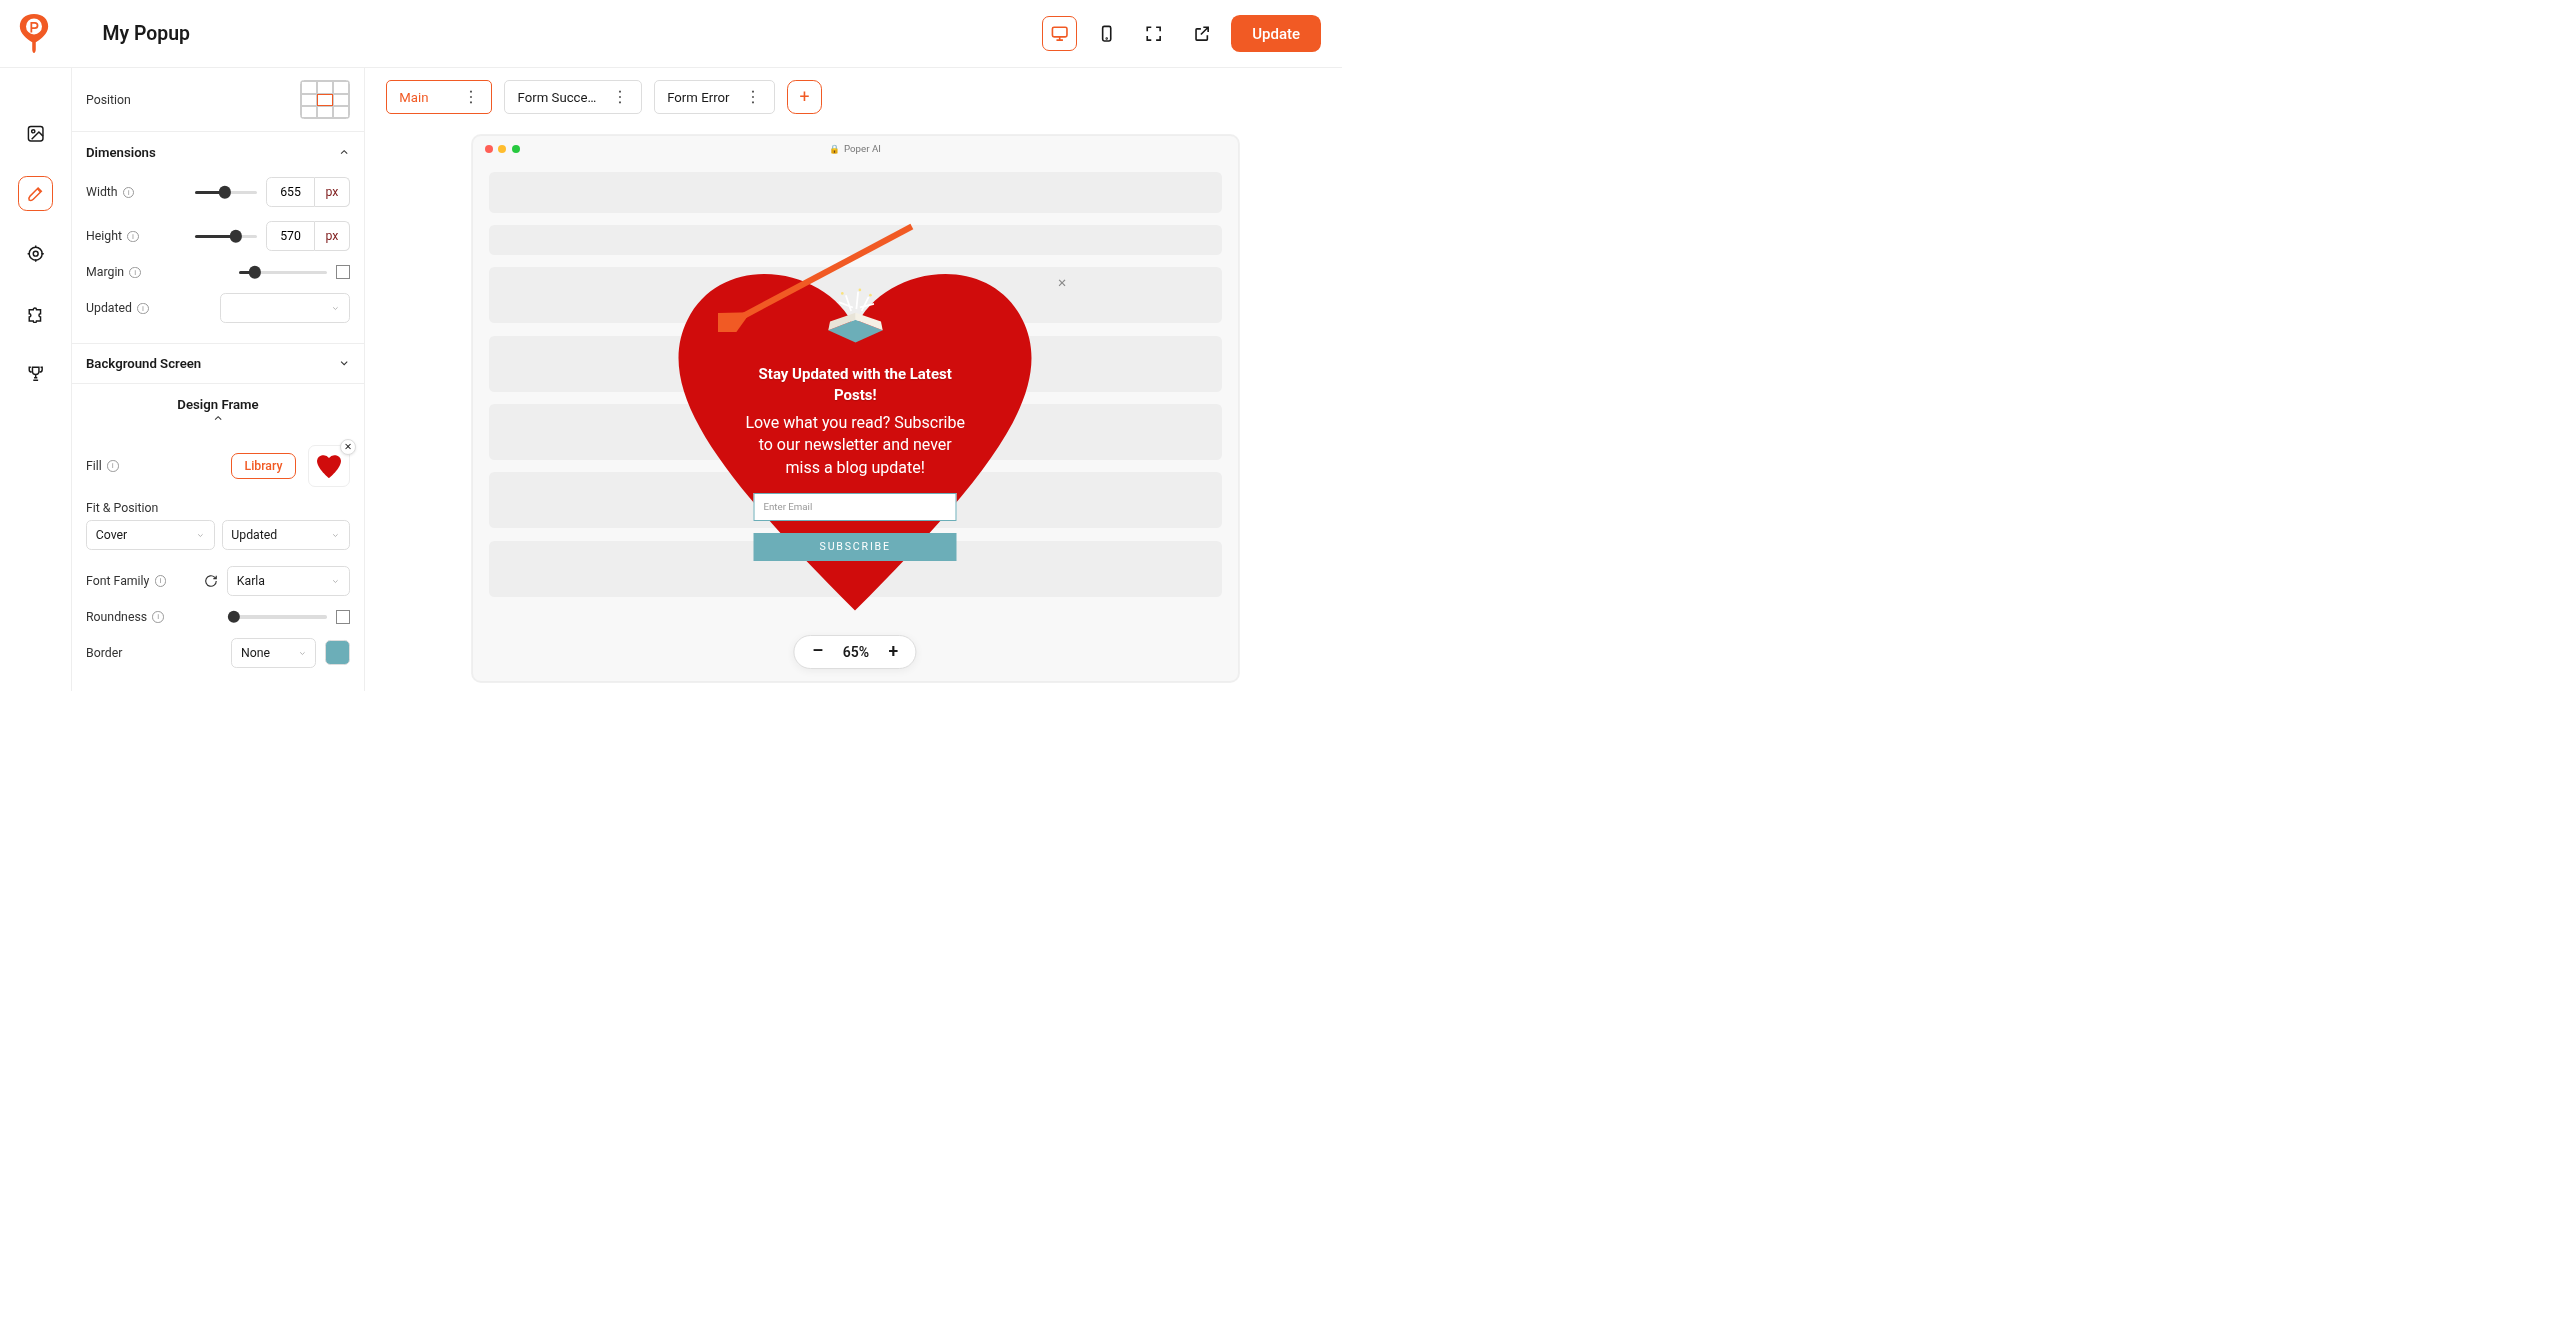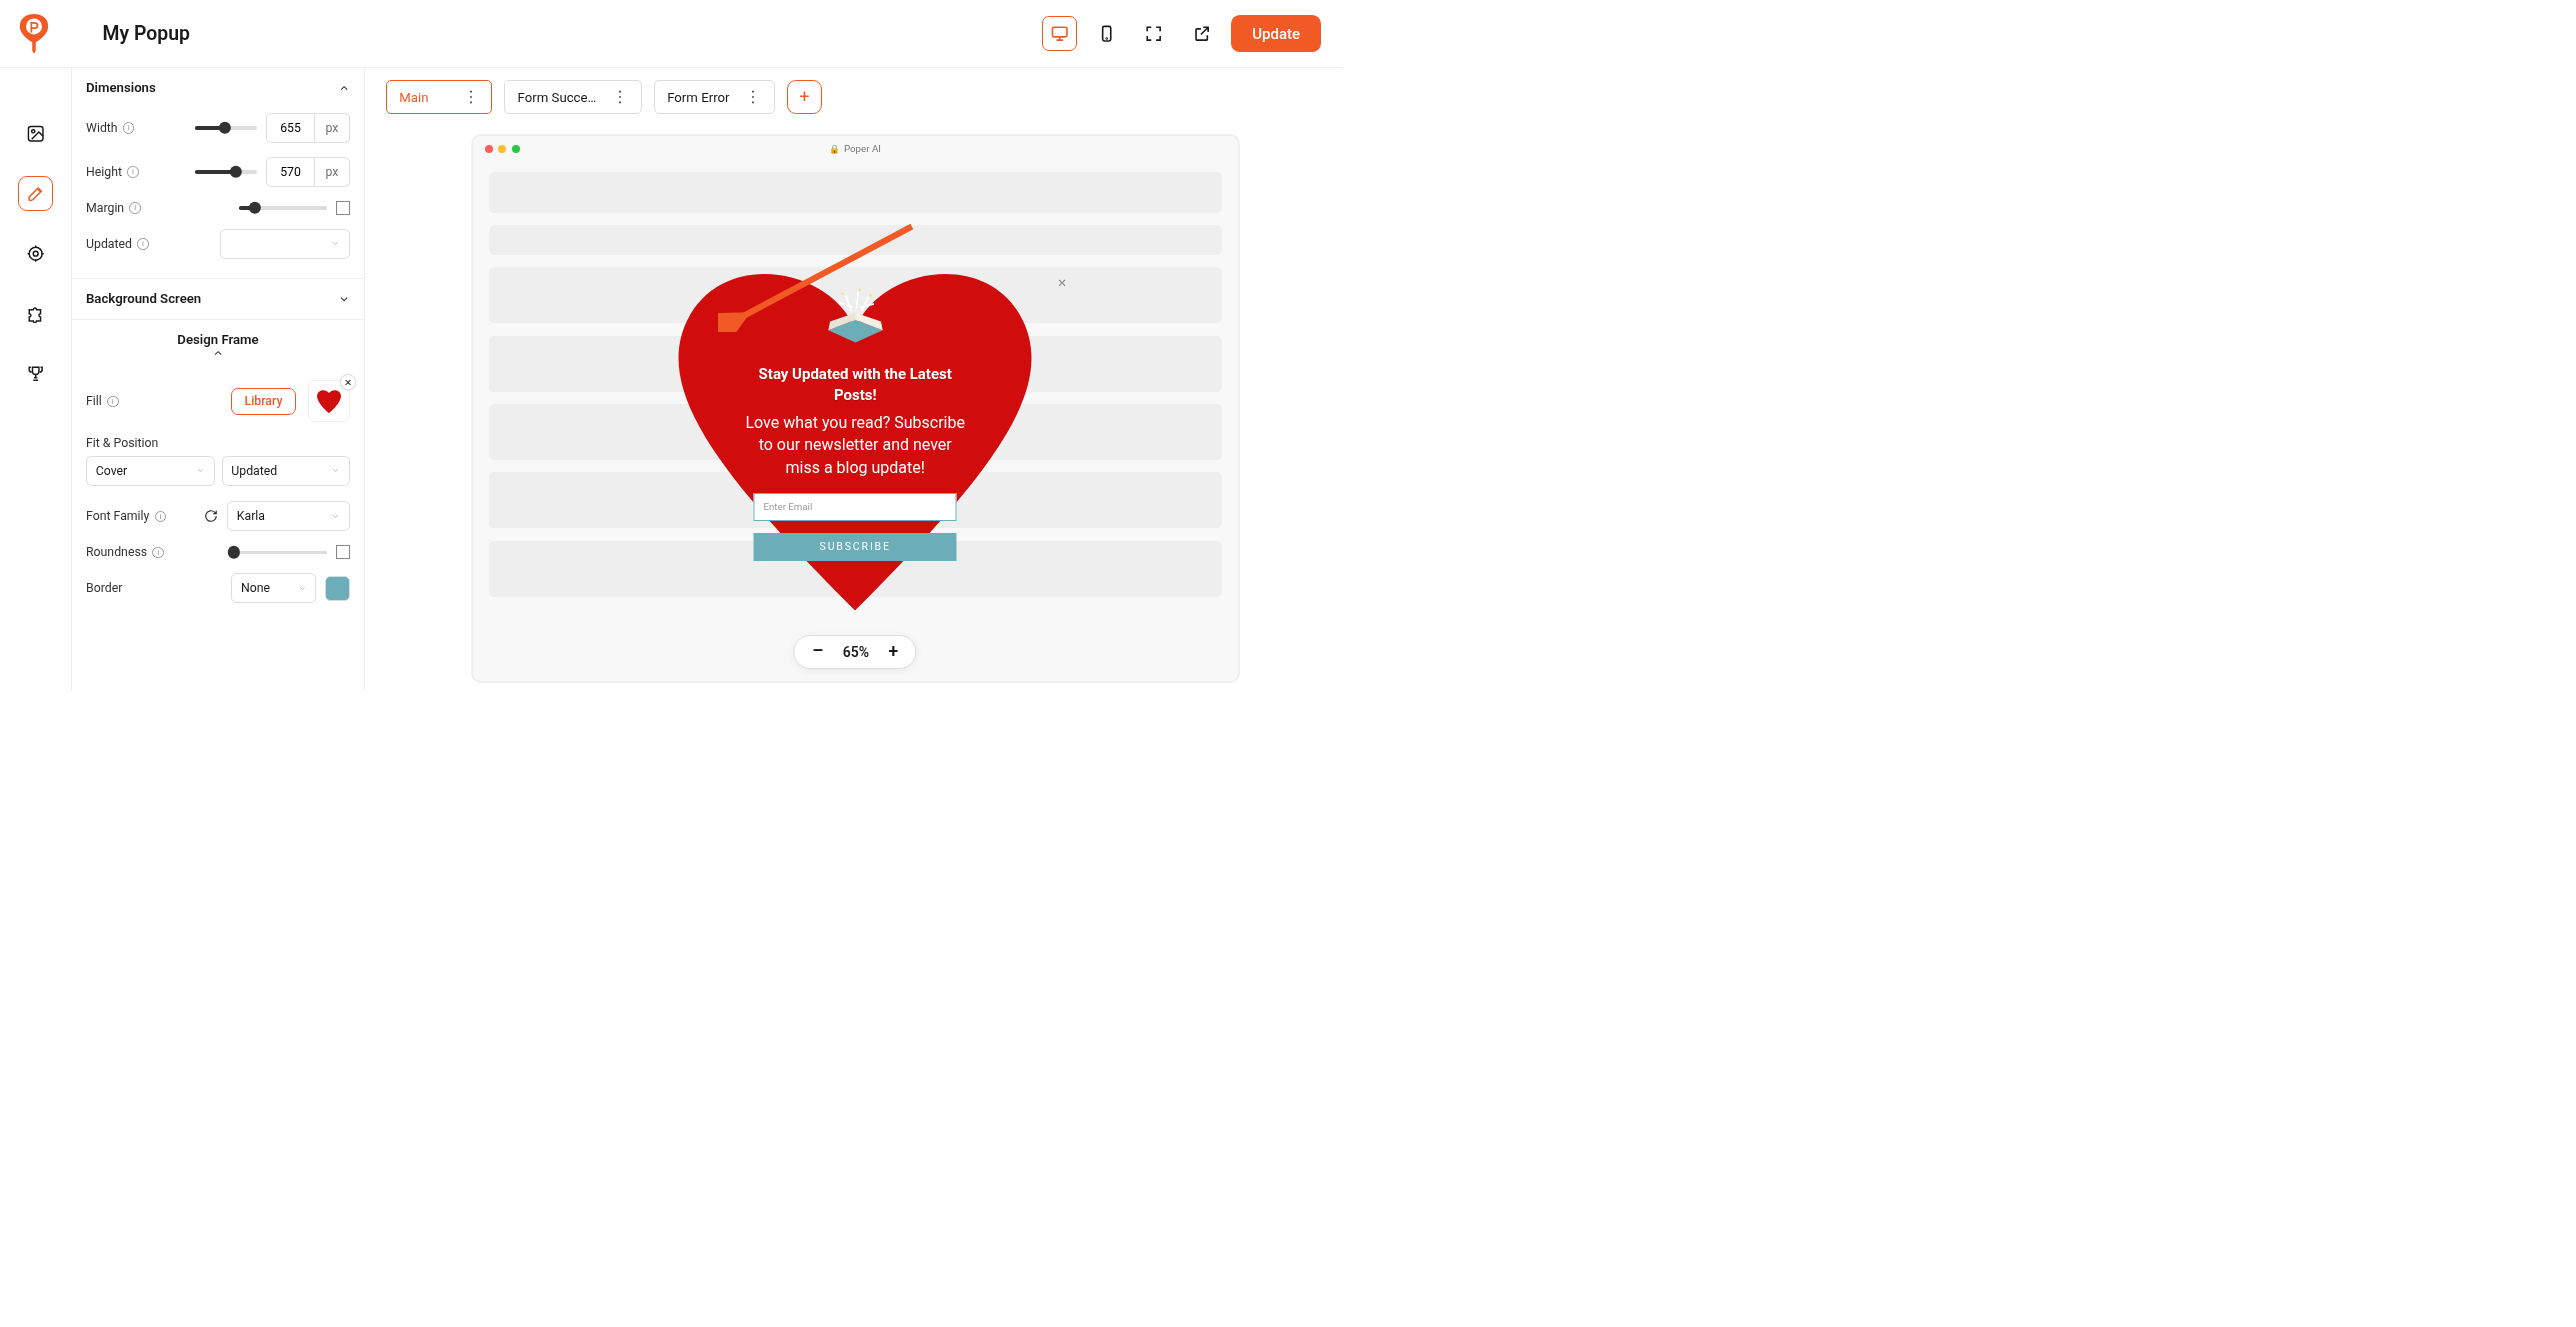--- a/index.html
+++ b/index.html
@@ -45,21 +45,21 @@
   .pos-cell.sel { border: 1.3px solid #f15a24; }
 
   .control-row { display: flex; align-items: center; justify-content: space-between; padding: 7px 0; gap: 8.8px; }
   .ctrl-label { font-size: 12.3px; color: #333; display: flex; align-items: center; gap: 5.3px; }
   .info-icon { width: 11.5px; height: 11.5px; border: 0.9px solid #999; border-radius: 50%; display: inline-flex; align-items: center; justify-content: center; font-size: 8px; color: #999; }
   .slider-wrap { display: flex; align-items: center; gap: 0; }
   .slider { width: 62px; height: 3.5px; background: #ddd; border-radius: 1.8px; position: relative; margin-right: 8.8px; }
   .slider-fill { position: absolute; height: 100%; background: #333; border-radius: 1.8px; }
   .slider-thumb { position: absolute; width: 12.3px; height: 12.3px; background: #333; border-radius: 50%; top: 50%; transform: translate(-50%, -50%); }
   .num-input { width: 49px; height: 30px; border: 0.9px solid #ddd; border-radius: 5.3px 0 0 5.3px; text-align: center; font-size: 12.3px; }
-  .unit { width: 35px; height: 30px; border: 0.9px solid #ddd; border-left: none; border-radius: 0 5.3px 5.3px 0; display: flex; align-items: center; justify-content: center; font-size: 12.3px; color: #737373; }
+  .unit { width: 35px; height: 30px; border: 0.9px solid #ddd; border-left: none; border-radius: 0 5.3px 5.3px 0; display: flex; align-items: center; justify-content: center; font-size: 12.3px; color: #7f1d1d; }
   .margin-icon { width: 14px; height: 14px; border: 0.9px solid #888; display: inline-block; }
 
   .select-input { height: 30px; border: 0.9px solid #ddd; border-radius: 5.3px; padding: 0 8.8px; font-size: 12.3px; background: #fff; display: flex; align-items: center; justify-content: space-between; cursor: pointer; gap: 24px; }
   .select-full { width: 130px; }
 
   .lib-btn { border: 1.3px solid #f15a24; color: #f15a24; padding: 5.3px 12.3px; border-radius: 7px; font-size: 12.3px; font-weight: 500; background: #fff; cursor: pointer; }
   .heart-thumb { width: 42px; height: 42px; border: 0.9px solid #eee; border-radius: 7px; display: flex; align-items: center; justify-content: center; position: relative; }
   .heart-thumb .close-x { position: absolute; top: -7px; right: -7px; width: 16px; height: 16px; background: #fff; border: 0.9px solid #ddd; border-radius: 50%; display: flex; align-items: center; justify-content: center; font-size: 9.7px; cursor: pointer; box-shadow: 0 0.9px 2.6px rgba(0,0,0,0.1); }
   .heart-thumb svg { width: 32px; height: 32px; }
 
@@ -181,20 +181,36 @@
     </div>
     <div class="rail-icon">
       <svg viewBox="0 0 24 24">
           <path d="M8 4h8v5a4 4 0 0 1-8 0zM6 4H4v3a3 3 0 0 0 3 3M18 4h2v3a3 3 0 0 1-3 3M12 13v4M9 20h6M10 17h4"></path>
         </svg>
     </div>
   </div>
 
   <div class="sidebar">
 
+    <div class="section">
+      <div class="section-row">
+        <span class="ctrl-label">Position</span>
+        <div class="pos-grid">
+          <div class="pos-cell"></div>
+            <div class="pos-cell"></div>
+            <div class="pos-cell"></div>
+          <div class="pos-cell"></div>
+            <div class="pos-cell sel"></div>
+            <div class="pos-cell"></div>
+          <div class="pos-cell"></div>
+            <div class="pos-cell"></div>
+            <div class="pos-cell"></div>
+        </div>
+      </div>
+    </div>
 
     <div class="section">
       <div class="section-row" style="margin-bottom:10.6px;">
         <span class="section-title">Dimensions</span>
         <svg class="chev" viewBox="0 0 24 24" fill="none" stroke="#333" stroke-width="2">
             <path d="M6 15l6-6 6 6"></path>
           </svg>
       </div>
 
       <div class="control-row">

